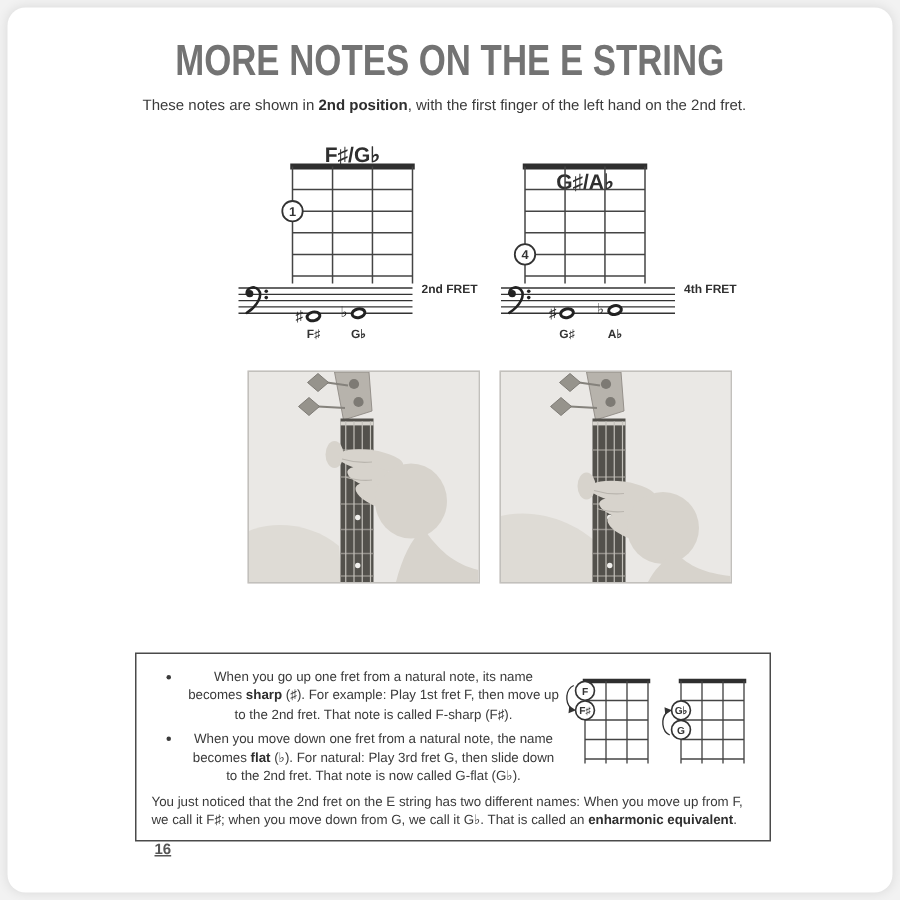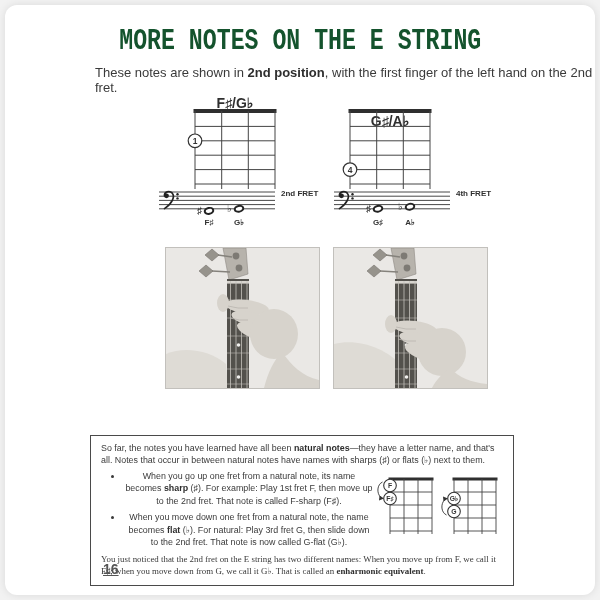--- a/index.html
+++ b/index.html
@@ -10,28 +10,28 @@
     color:#3a3a3a;
     overflow:hidden;
   }
   .page{
     position:absolute;left:5px;top:5px;right:5px;bottom:5px;
     background:#ffffff;border-radius:12px;
     box-shadow:0 0 8px rgba(0,0,0,.10);
   }
   .page-title{
     position:absolute;top:20px;left:0;width:100%;
-    text-align:center;color:#14532d;font-family:Liberation Mono, monospace;
+    text-align:center;color:#737373;
   }
   .page-title .inner{
     display:inline-block;font-weight:700;font-size:29px;
     transform:scaleX(.80);transform-origin:center;letter-spacing:0px;
     white-space:nowrap;
   }
-  .intro{position:absolute;left:90px;top:60px;font-size:13px;}
+  .intro{position:absolute;left:90px;top:60px;font-size:10px;}
   .diagram-label{
     position:absolute;font-size:14px;font-weight:700;color:#2f2f2f;
     width:100px;text-align:center;
   }
   .fret-svg{position:absolute;}
   .staff-svg{position:absolute;}
   .photo{
     position:absolute;width:155px;height:142px;
     border:1px solid #c2c0bc;box-sizing:border-box;background:#eae8e5;
   }
@@ -40,23 +40,23 @@
     position:absolute;left:85px;top:430px;width:424px;
     border:1px solid #4a4a4a;box-sizing:border-box;
     padding:6px 10px 7px 10px;font-size:8.9px;line-height:1.40;
   }
   .info-box p{margin:0;}
   .bullet-row{display:flex;margin-top:3px;}
   .bullets{width:272px;}
   .bullets ul{margin:0;padding-left:22px;text-align:center;}
   .bullets li{margin-bottom:4px;padding-left:2px;}
   .minis{flex:1;display:flex;justify-content:space-evenly;align-items:flex-start;padding-top:4px;}
-  .closing{margin-top:3px;font-family:Liberation Serif, serif;}
+  .closing{margin-top:3px;}
   b{color:#2e2e2e;}
-  .page-num{position:absolute;left:98px;top:556px;font-size:14px;font-weight:700;color:#555;text-decoration:underline;}
+  .page-num{position:absolute;left:98px;top:556px;font-size:10px;font-weight:700;color:#555;text-decoration:underline;}
   svg text{font-family:"Liberation Sans",sans-serif;}
 </style>
 </head>
 <body>
 
 <div class="page">
 
   <div class="page-title">
     <span class="inner">MORE NOTES ON THE E STRING</span>
   </div>
@@ -218,21 +218,20 @@
         <ellipse cx="87" cy="104" rx="17" ry="7" transform="rotate(22 87 104)"></ellipse>
         <ellipse cx="108" cy="104" rx="24" ry="24"></ellipse>
         <path d="M116,120 C126,130 136,134 153,136 L153,140 L98,140 C102,132 108,126 116,120 Z"></path>
       </g>
       <path d="M62,79 q10,3 20,2 M64,91 q10,3 18,2" stroke="#b9b5ae" stroke-width="0.8" fill="none"></path>
     </svg>
   </div>
 
 
   <div class="info-box">
-    <p><span>So far, the notes you have learned have all been </span><b>natural notes</b><span>—they have a letter name, and that's all. Notes that occur in between natural notes have names with sharps (♯) or flats (♭) next to them.</span></p>
 
     <div class="bullet-row">
       <div class="bullets">
         <ul>
           <li><span>When you go up one fret from a natural note, its name becomes </span><b>sharp</b><span> (♯). For example: Play 1st fret F, then move up to the 2nd fret. That note is called F-sharp (F♯).</span></li>
           <li><span>When you move down one fret from a natural note, the name becomes </span><b>flat</b><span> (♭). For natural: Play 3rd fret G, then slide down to the 2nd fret. That note is now called G-flat (G♭).</span></li>
         </ul>
       </div>
       <div class="minis">
 

